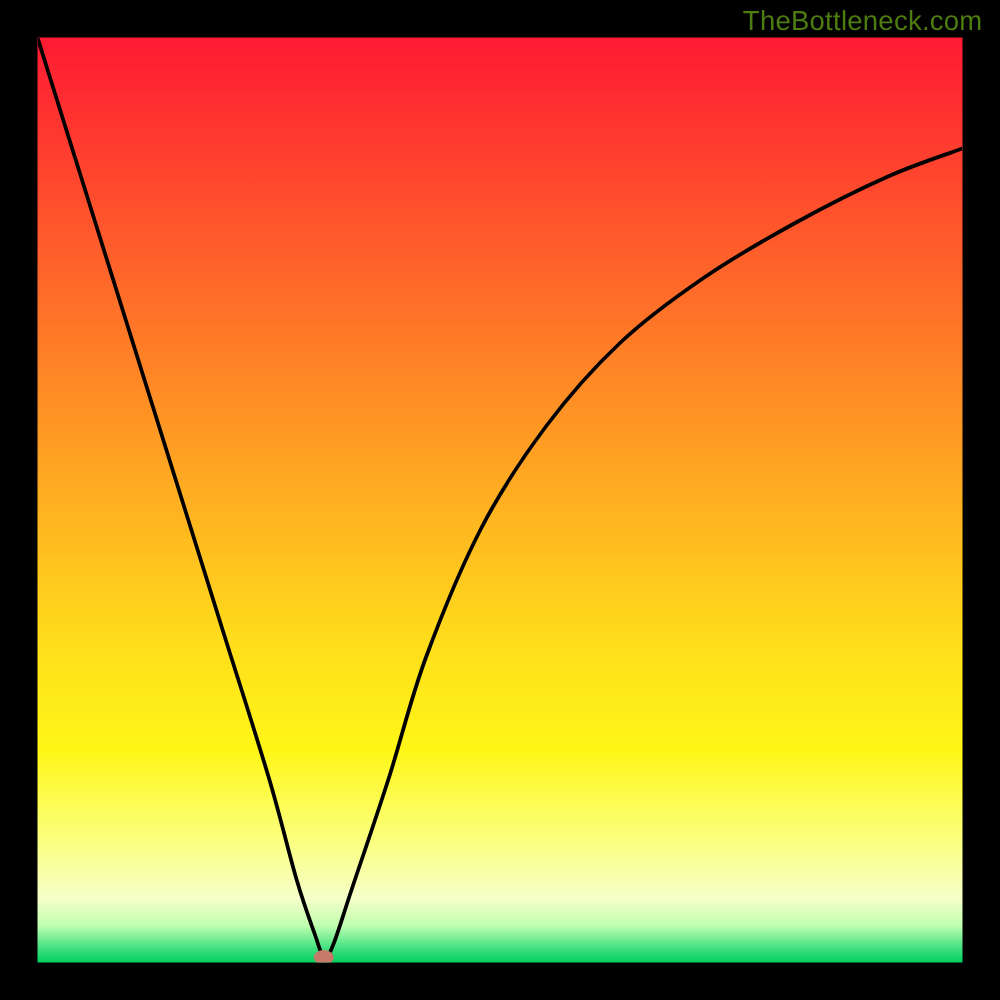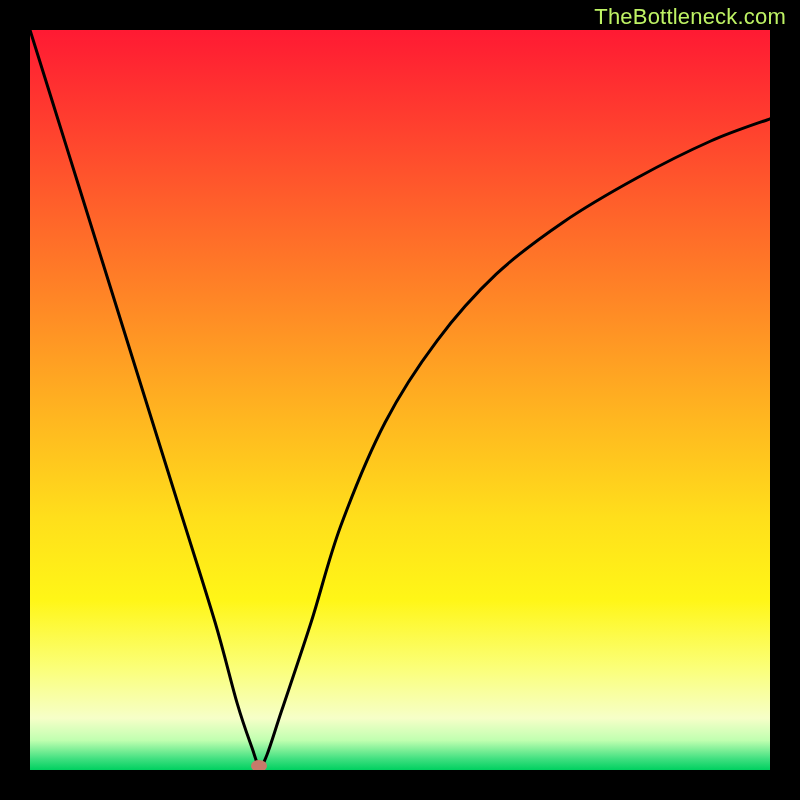--- a/index.html
+++ b/index.html
@@ -57,21 +57,21 @@
     background: #c77a6a;
     border-radius: 50%;
     transform: translate(-50%, -50%);
   }
   .watermark {
     position: absolute;
     top: 4px;
     right: 14px;
     font-size: 22px;
     font-weight: 500;
-    color: #bef264;
+    color: #4d7c0f;
     text-align: right;
     letter-spacing: 0.2px;
     white-space: nowrap;
   }
 </style>
 </head>
 <body>
 
 <div class="frame">
 

